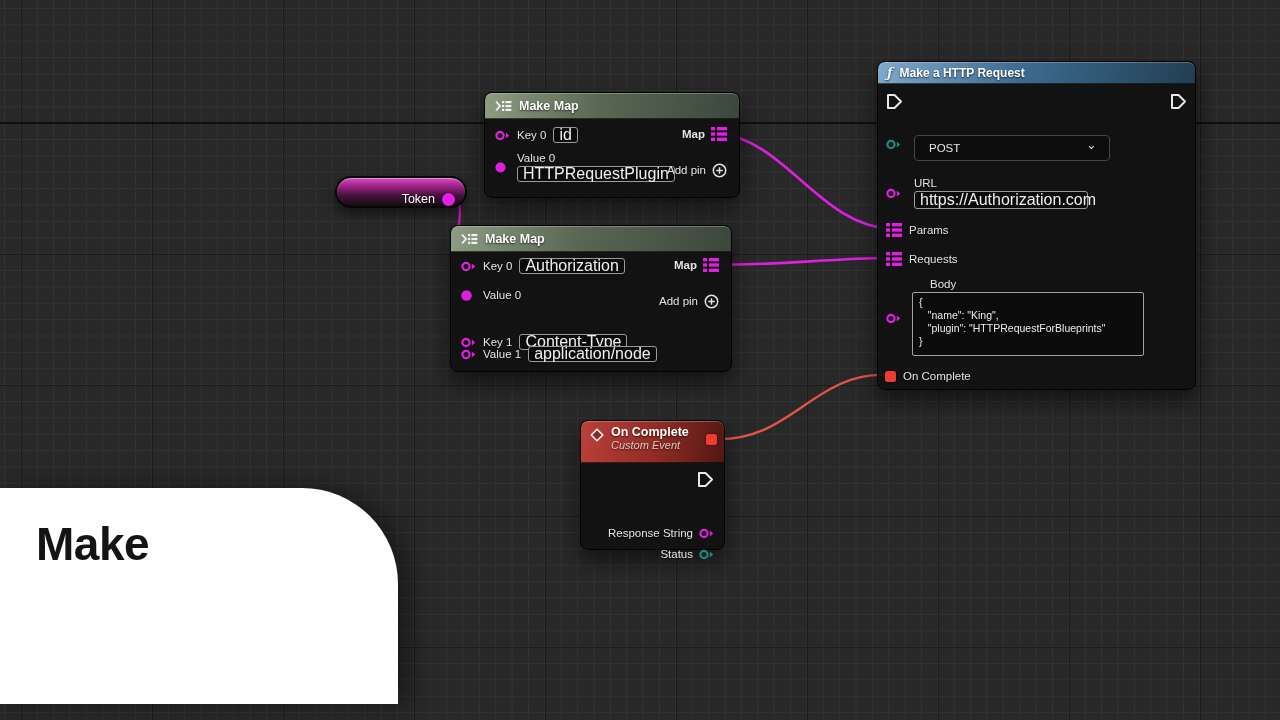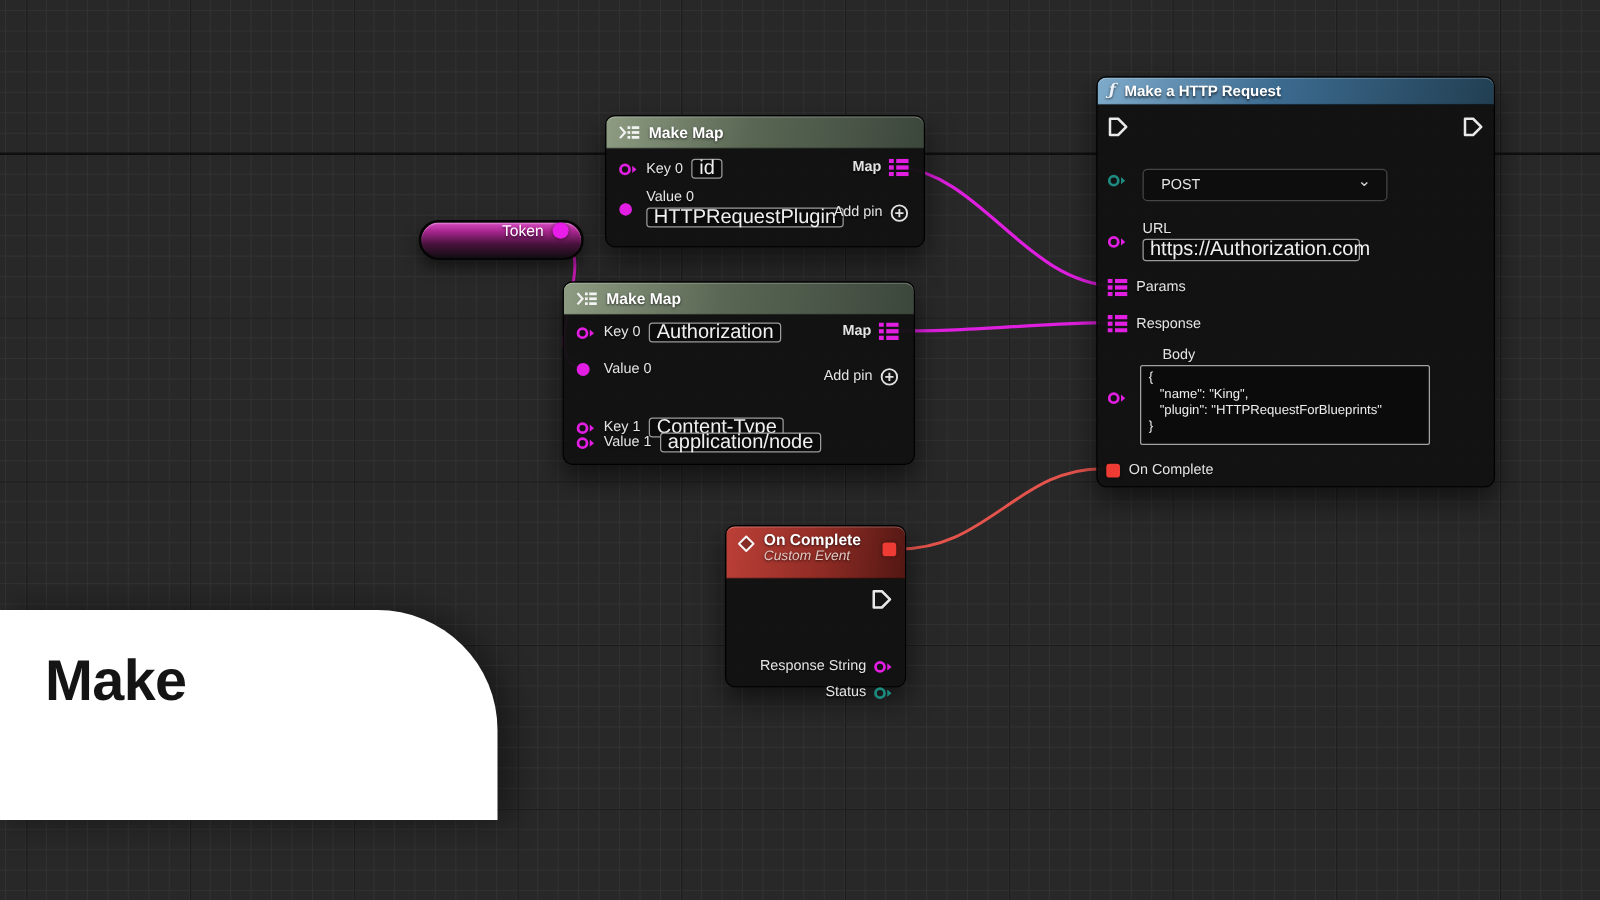--- a/index.html
+++ b/index.html
@@ -33,39 +33,39 @@
   .row{position:absolute;left:10px;display:flex;align-items:center;gap:7px;height:16px;}
   .row-r{position:absolute;right:10px;display:flex;align-items:center;gap:6px;height:16px;}
   .stack{display:flex;flex-direction:column;gap:2px;align-items:flex-start;}
   .abs{position:absolute;}
 
   
   .token{position:absolute;left:335px;top:176px;width:132px;height:32px;z-index:11;
     border-radius:16px;border:2px solid #050505;box-sizing:border-box;
     background:linear-gradient(180deg,#d84cc4 0%,#a6258d 26%,#47123c 62%,#140d13 100%);
     box-shadow:0 6px 12px rgba(0,0,0,.5),inset 0 1px 1px rgba(255,255,255,.35);
-    display:flex;align-items:flex-start;justify-content:flex-end;gap:7px;padding-right:10px;}
+    display:flex;align-items:flex-end;justify-content:flex-end;gap:7px;padding-right:10px;}
   .token .t-lbl{color:#fff;font-size:12.5px;text-shadow:0 1px 2px rgba(0,0,0,.6);}
   .token .t-pin{width:13px;height:13px;border-radius:50%;background:#e81ee8;
     box-shadow:0 0 3px rgba(0,0,0,.6);}
 
   
   .dropdown{position:absolute;display:flex;align-items:center;justify-content:space-between;
     background:#0d0d0d;border:1px solid #454545;border-radius:4px;color:#e6e6e6;
     font-size:11.5px;padding:0 12px 0 14px;box-sizing:border-box;}
   .chev{color:#cfcfcf;font-size:13px;line-height:10px;transform:translateY(-3px);}
 
   .bodybox{position:absolute;background:#0b0b0b;border:1px solid #a2a2a2;border-radius:2px;
     color:#ededed;font-size:10.5px;line-height:13px;padding:3px 6px;white-space:pre;}
 
   .sq-pin{width:11px;height:11px;border-radius:2.5px;background:#ee3b33;
     box-shadow:0 0 3px rgba(0,0,0,.5);}
 
   
-  .overlay-card{position:absolute;left:0;top:488px;width:398px;height:168px;z-index:30;
+  .overlay-card{position:absolute;left:0;top:488px;width:398px;height:216px;z-index:30;
     background:#ffffff;border-top-right-radius:96px;
     box-shadow:10px 0 26px rgba(0,0,0,.4);}
   .overlay-text{position:absolute;left:36px;top:26px;color:#141414;
     font-size:46px;font-weight:bold;line-height:60px;letter-spacing:-.5px;}
 
   .subtitle{font-style:italic;font-weight:normal;font-size:11px;color:#e3c5c0;}
   .fx{font-style:italic;font-family:"DejaVu Serif",serif;font-size:13px;color:#eaf3fb;font-weight:bold;}
 </style>
 </head>
 <body>
@@ -263,21 +263,21 @@
       <svg width="16" height="14" viewBox="0 0 16 14">
         <g fill="#e21ee2">
             <rect x="0" y="0" width="4" height="3.4"></rect>
             <rect x="6" y="0" width="10" height="3.4"></rect>
         <rect x="0" y="5.3" width="4" height="3.4"></rect>
             <rect x="6" y="5.3" width="10" height="3.4"></rect>
         <rect x="0" y="10.6" width="4" height="3.4"></rect>
             <rect x="6" y="10.6" width="10" height="3.4"></rect>
           </g>
       </svg>
-      <span class="lbl">Response</span>
+      <span class="lbl">Requests</span>
     </div>
 
     <span class="lbl abs" style="left:36px;top:216px;padding-left:16px;">Body</span>
     <svg class="abs" style="left:8px;top:251px;" width="15" height="11" viewBox="0 0 15 11">
       <circle cx="5" cy="5.5" r="3.6" fill="none" stroke="#e21ee2" stroke-width="2.2"></circle>
       <path d="M10.8,2.6 L14.2,5.5 L10.8,8.4 Z" fill="#e21ee2"></path>
     </svg>
     <div class="bodybox" style="left:34px;top:230px;width:218px;height:56px;">{
    "name": "King",
    "plugin": "HTTPRequestForBlueprints"

